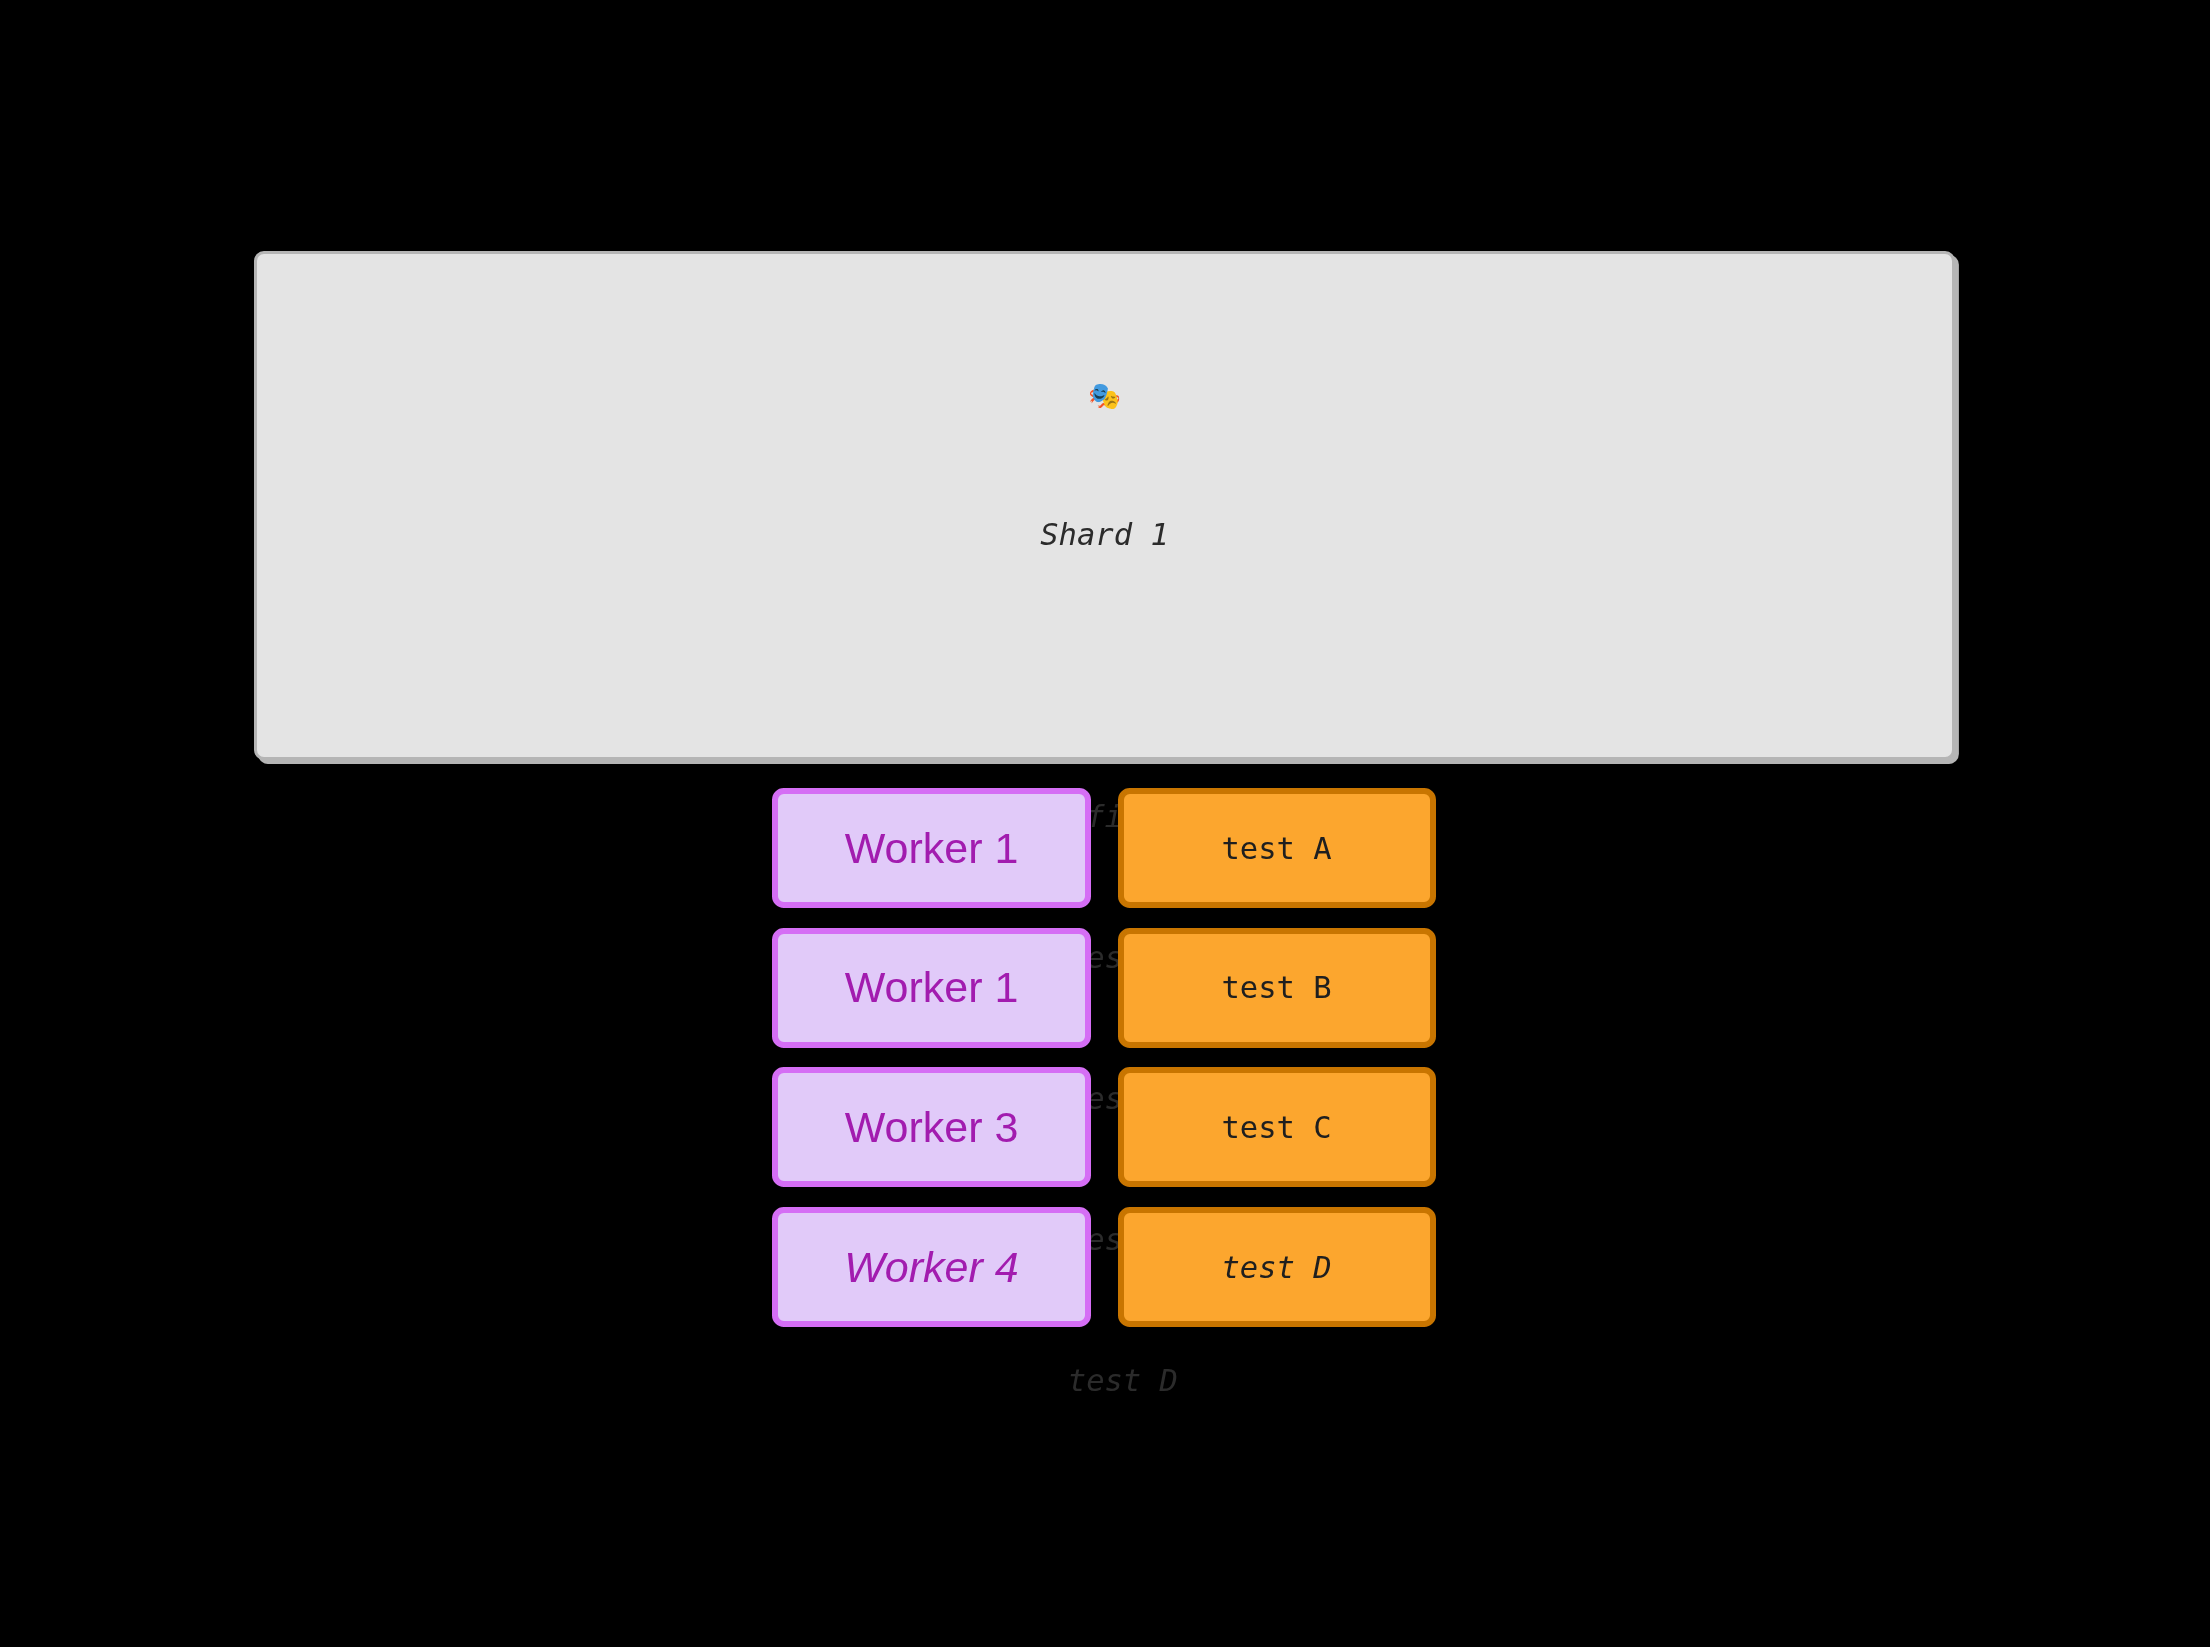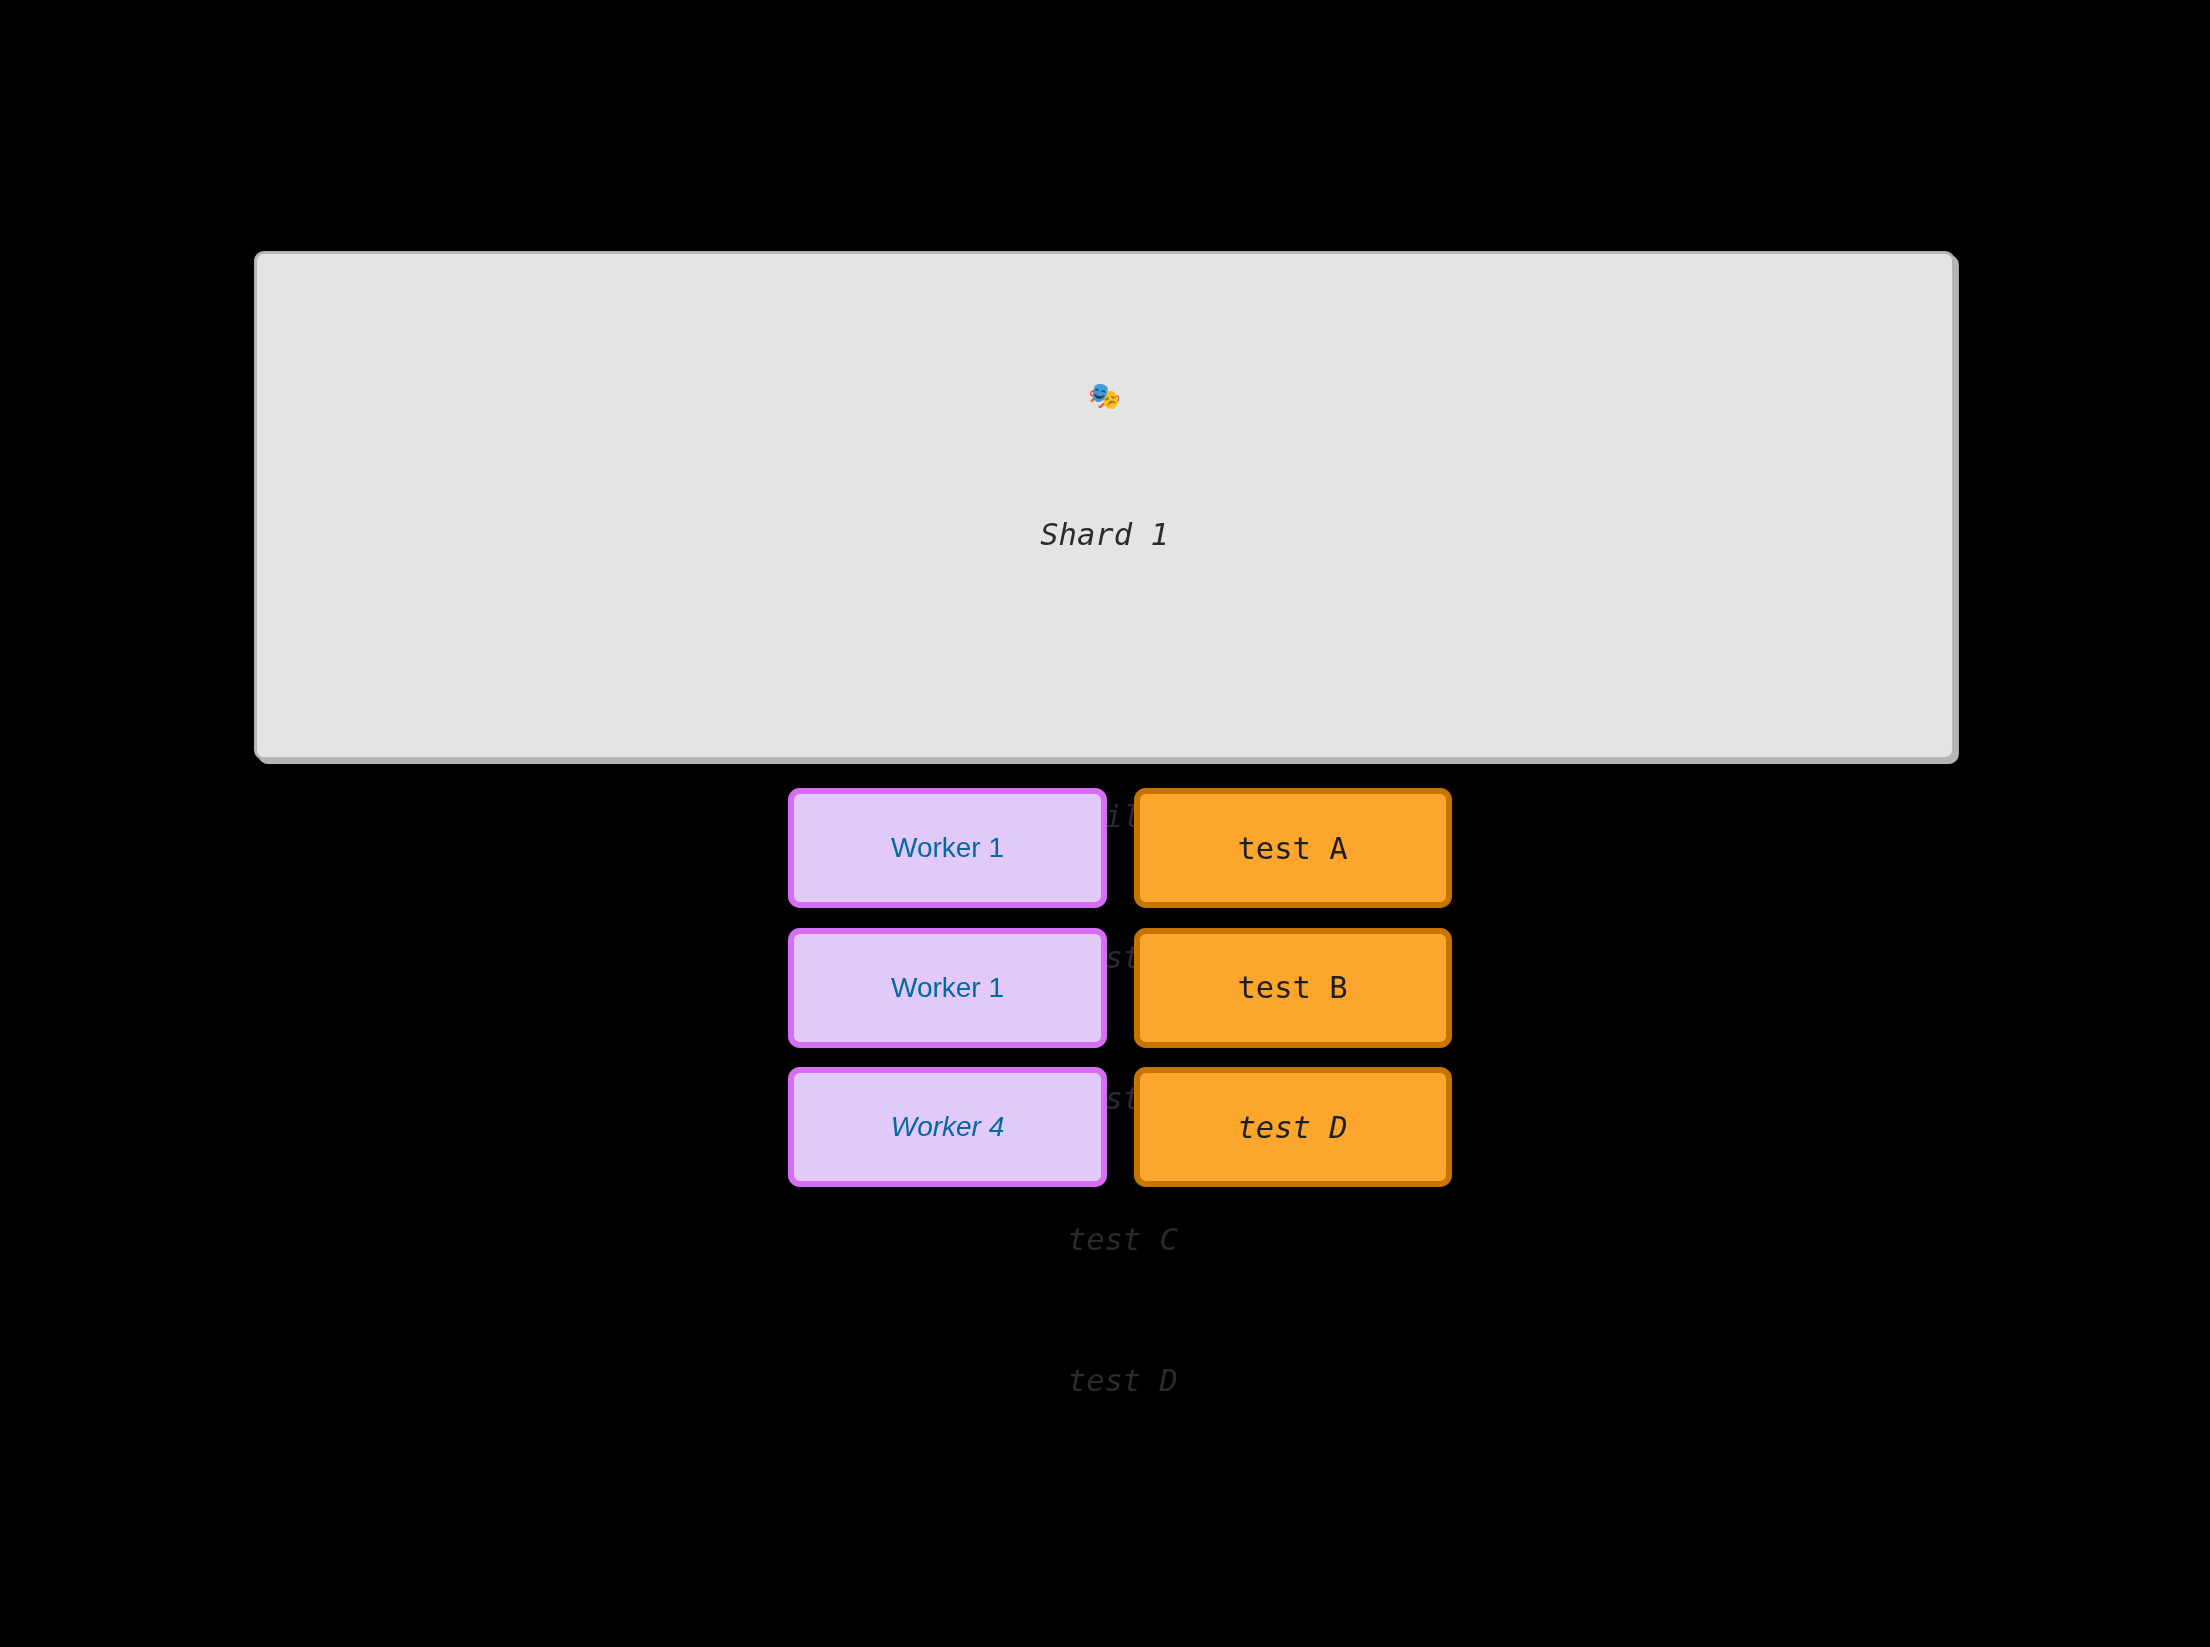--- a/index.html
+++ b/index.html
@@ -90,24 +90,23 @@
     display: flex;
     align-items: center;
     justify-content: center;
     border-radius: 11.8px;
   }
 
   .worker-box {
     width: 319px;
     background: #e1caf9;
     border: 6.9px solid #d56ef5;
-    color: #0369a1;
+    color: #a21caf;
     font-family: "Liberation Sans", sans-serif;
-    font-size: 28px;
-    margin-left: 16px;
+    font-size: 43px;
   }
 
   .spacer {
     width: 26.6px;
     flex: 0 0 26.6px;
   }
 
   .test-box {
     width: 318px;
     background: #fca62e;
@@ -150,20 +149,29 @@
     <div class="row">
       <div class="box worker-box">
         <span>Worker 1</span>
       </div>
       <div class="spacer"></div>
       <div class="box test-box">
         <span>test B</span>
       </div>
     </div>
 
+    <div class="row">
+      <div class="box worker-box">
+        <span>Worker 3</span>
+      </div>
+      <div class="spacer"></div>
+      <div class="box test-box">
+        <span>test C</span>
+      </div>
+    </div>
 
     <div class="row">
       <div class="box worker-box">
         <span>Worker 4</span>
       </div>
       <div class="spacer"></div>
       <div class="box test-box">
         <span>test D</span>
       </div>
     </div>

